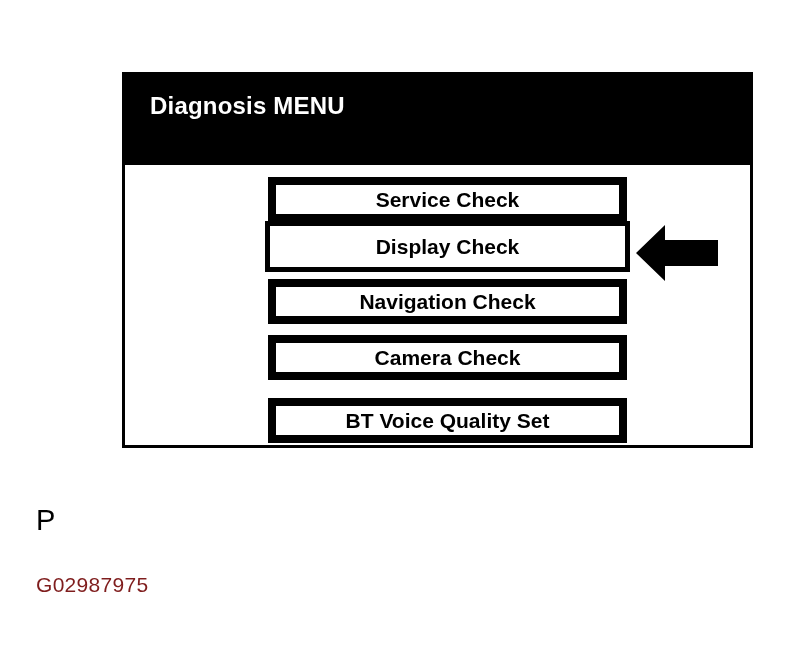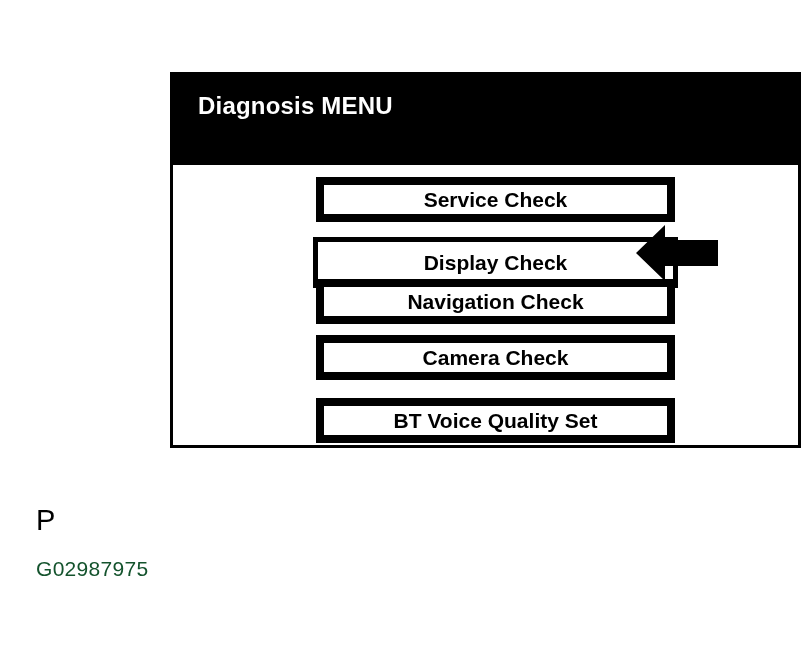--- a/index.html
+++ b/index.html
@@ -19,21 +19,20 @@
   
   #device-panel {
     position: absolute;
     left: 122px;
     top: 72px;
     width: 631px;
     height: 376px;
     box-sizing: border-box;
     border: 3px solid #000000;
     background: #ffffff;
-    margin-left: 48px;
   }
 
   #panel-header {
     position: absolute;
     left: 0;
     top: 0;
     width: 100%;
     height: 90px;
     background: #000000;
   }
@@ -76,21 +75,21 @@
 
   .menu-button.selected {
     left: 140px;
     width: 365px;
     height: 51px;
     border-width: 5px;
   }
 
   
   .menu-button.row-0 { top: 12px; }
-  .menu-button.row-1 { top: 72px; }
+  .menu-button.row-1 { top: 56px; }
   .menu-button.row-2 { top: 114px; }
   .menu-button.row-3 { top: 170px; }
   .menu-button.row-4 { top: 233px; }
 
   
   #pointer-arrow {
     position: absolute;
     left: 636px;
     top: 223px;
     width: 82px;
@@ -106,26 +105,26 @@
   }
 
   #caption-letter {
     font-size: 29px;
     font-weight: normal;
     line-height: 40px;
     color: #000000;
   }
 
   #caption-code {
-    margin-top: 16px;
+    margin-top: 32px;
     font-size: 21px;
     font-weight: normal;
     line-height: 26px;
     letter-spacing: 0.3px;
-    color: #14532d;
+    color: #7f1d1d;
   }
 </style>
 </head>
 <body>
 
 <div id="device-panel">
 
   <div id="panel-header">
     <div id="panel-title">Diagnosis MENU</div>
   </div>

